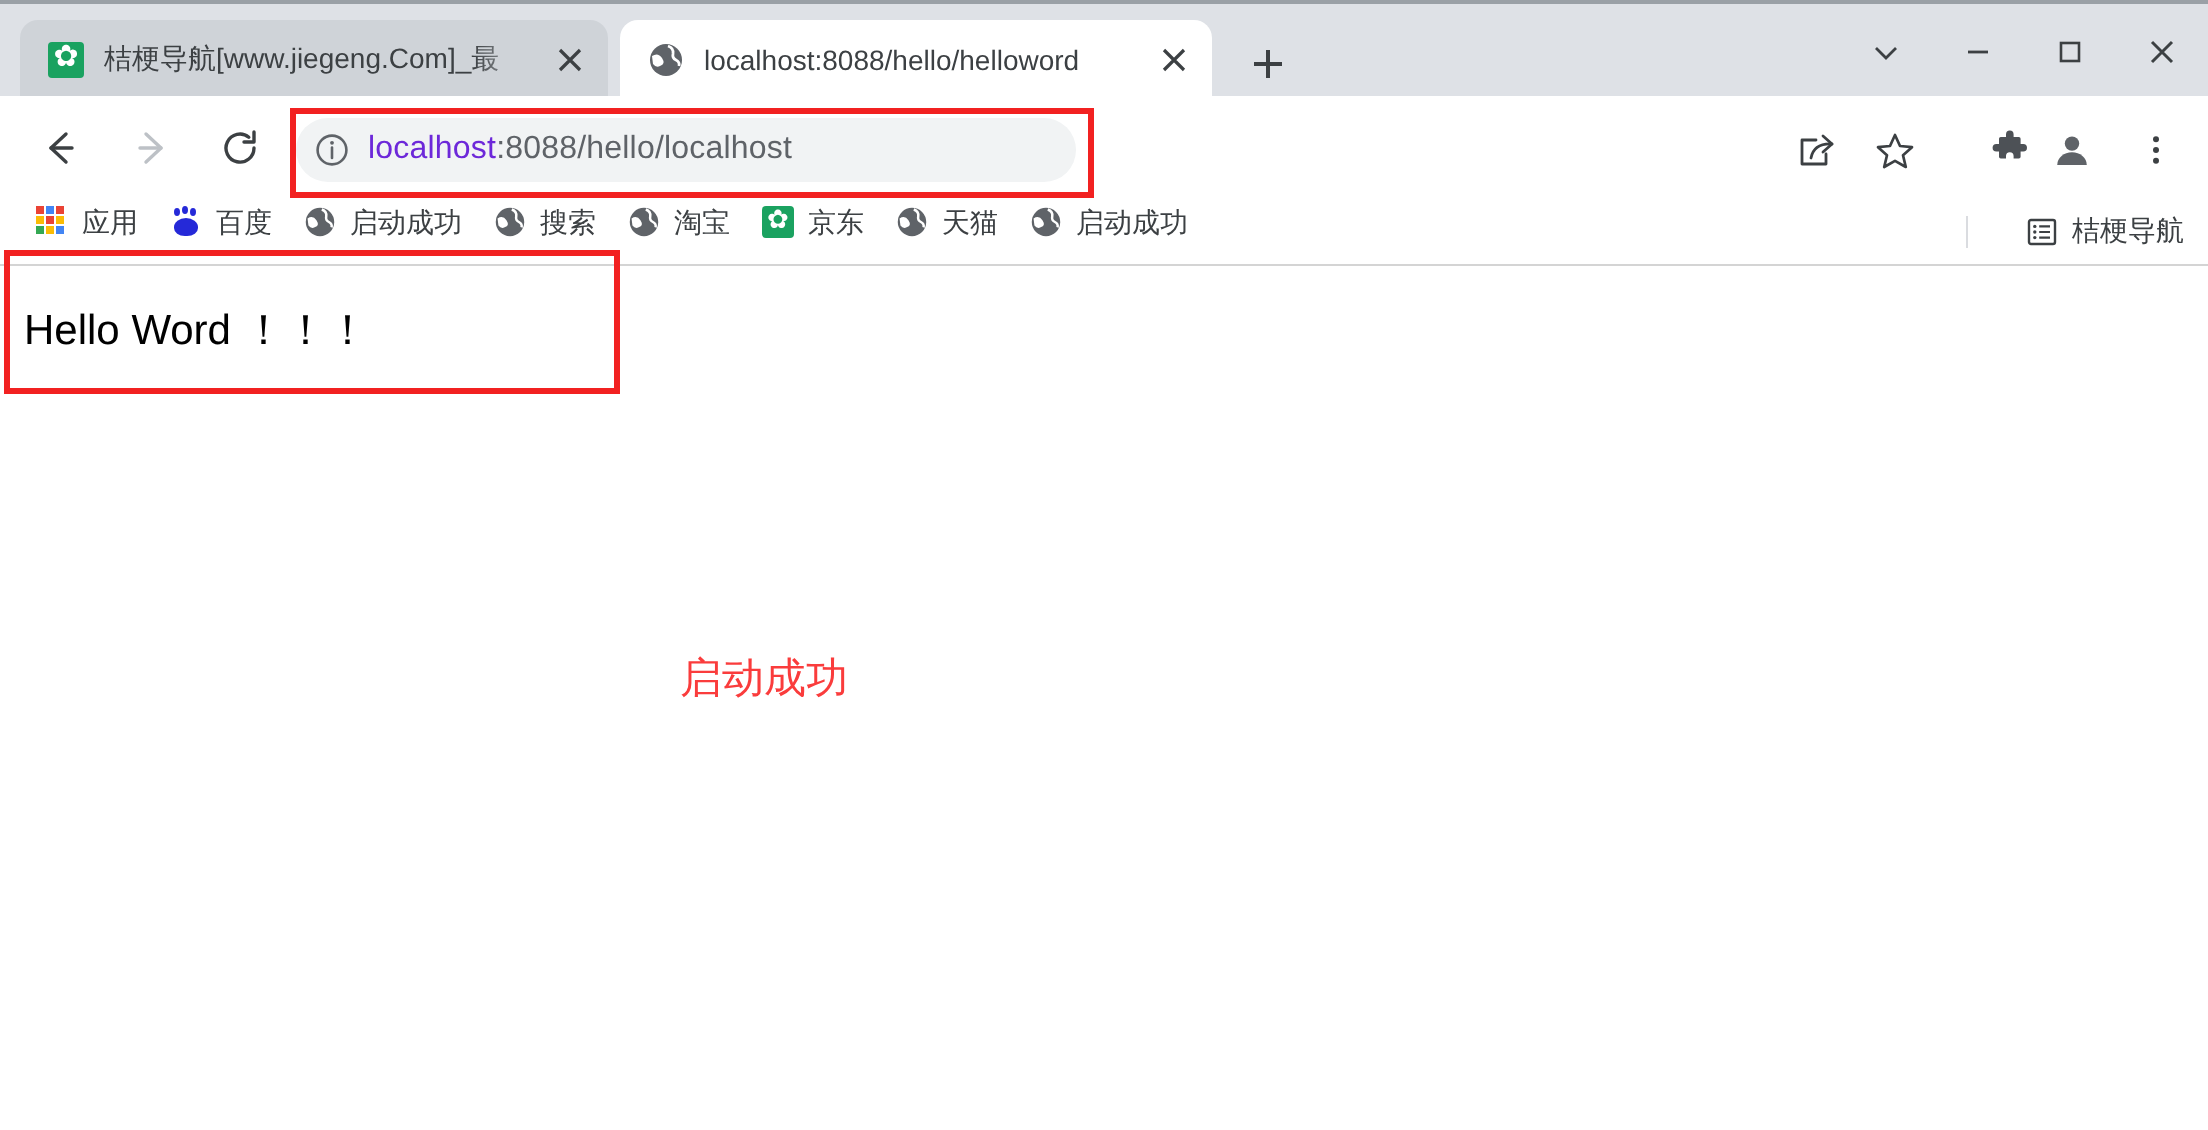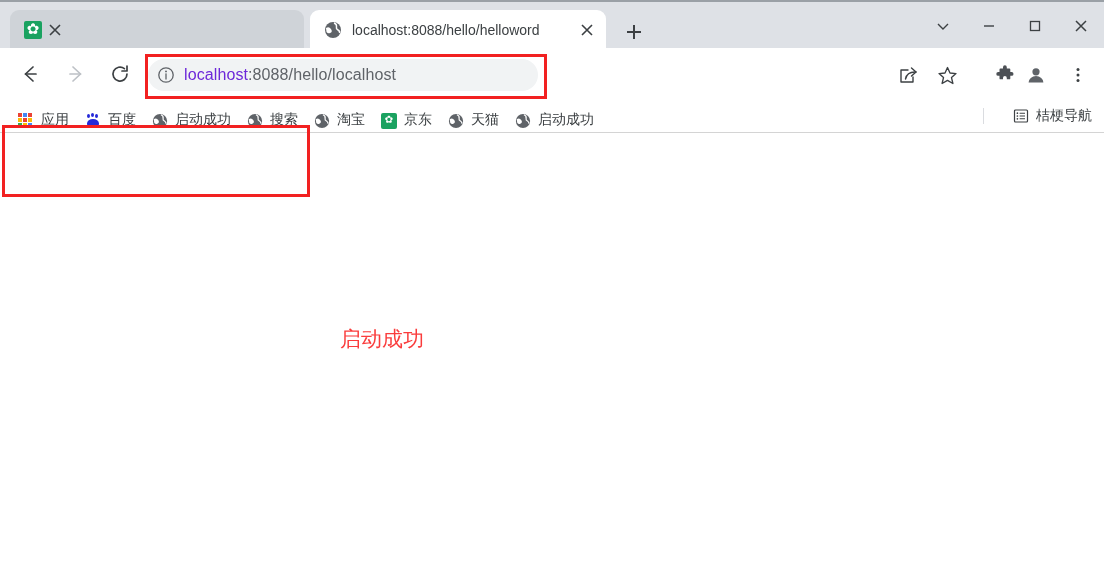--- a/index.html
+++ b/index.html
@@ -215,26 +215,25 @@
     position: absolute;
     left: 0; top: 100px;
     width: 1104px;
     height: 32px;
     background: #ffffff;
     display: flex;
     align-items: center;
   }
   .bookmark-item {
     display: flex;
-    align-items: flex-end;
+    align-items: flex-start;
     height: 26px;
     margin-left: 4px;
     padding: 0 6px;
     border-radius: 4px;
-    font-family: Liberation Mono, monospace;
   }
   .bookmark-item:first-child { margin-left: 12px; }
   .bm-icon {
     width: 16px;
     height: 16px;
     flex: 0 0 16px;
     position: relative;
   }
   .bm-label {
     margin-left: 7px;
@@ -353,20 +352,21 @@
 </style>
 </head>
 <body>
 
 <div id="browser-window">
 
   <div id="tab-strip">
 
     <div class="tab tab-inactive">
       <span class="tab-favicon favicon-green"></span>
+      <span class="tab-title">桔梗导航[www.jiegeng.Com]_最</span>
       <span class="tab-close">
         <svg width="16" height="16" viewBox="0 0 16 16">
           <path d="M3 3 L13 13 M13 3 L3 13" stroke="#3c4043" stroke-width="1.6" fill="none"></path>
         </svg>
       </span>
     </div>
 
     <div class="tab tab-active">
       <span class="tab-favicon favicon-globe">
         <svg width="18" height="18" viewBox="0 0 18 18">
@@ -586,20 +586,21 @@
           <circle cx="4.4" cy="8" r="0.85" fill="#3c4043"></circle>
           <circle cx="4.4" cy="10.8" r="0.85" fill="#3c4043"></circle>
           <path d="M6.6 5.2 L12 5.2 M6.6 8 L12 8 M6.6 10.8 L12 10.8" stroke="#3c4043" stroke-width="1.1"></path>
         </svg>
       </span>
       <span class="bm-label">桔梗导航</span>
     </div>
   </div>
 
   <div id="page-viewport">
+    <div id="page-heading">Hello Word ！！！</div>
     <div id="startup-annotation">启动成功</div>
   </div>
 
   <div id="content-redbox"></div>
 </div>
 
 <div id="taskbar">
 
   
 

